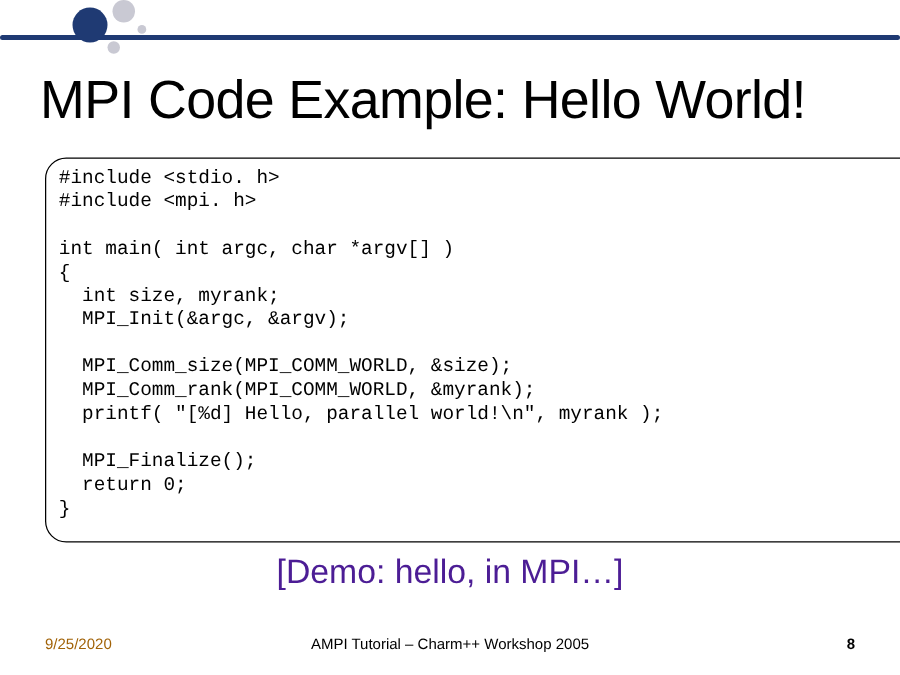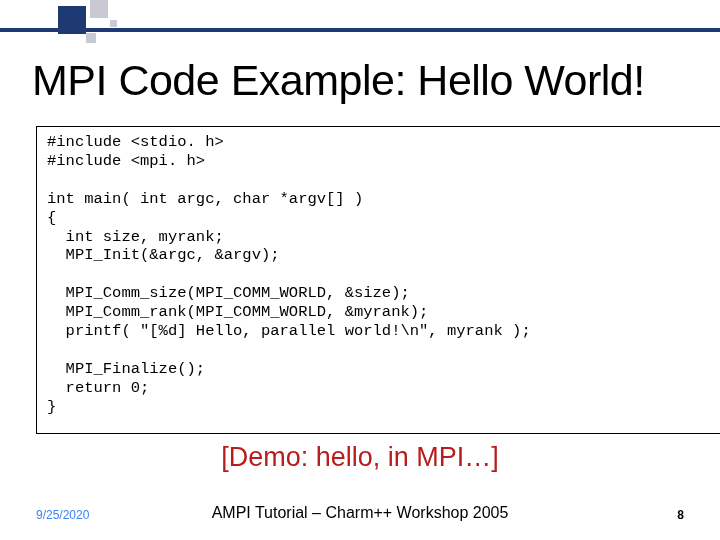--- a/index.html
+++ b/index.html
@@ -1,15 +1,15 @@
 <!DOCTYPE html>
 <html><head>
 <meta charset="utf-8">
 <style>
-  * { box-sizing: border-box; margin: 0; padding: 0; }
+  * { box-sizing: border-box; margin: 0; padding: 0; border-radius: 17px; }
   html, body { width: 720px; height: 540px; background: #fff; font-family: Arial, Helvetica, sans-serif; overflow: hidden; }
   .slide { position: relative; width: 720px; height: 540px; background: #fff; }
   .deco {
     position: absolute; top: 0; left: 0; width: 720px; height: 40px;
   }
   .deco .bar { position: absolute; left: 0; top: 28px; width: 720px; height: 4px; background: #1f3a73; }
   .deco .sq1 { position: absolute; left: 58px; top: 6px; width: 28px; height: 28px; background: #1f3a73; }
   .deco .sq2 { position: absolute; left: 90px; top: 0px; width: 18px; height: 18px; background: #c9c9d3; }
   .deco .sq3 { position: absolute; left: 86px; top: 33px; width: 10px; height: 10px; background: #c9c9d3; }
   .deco .sq4 { position: absolute; left: 110px; top: 20px; width: 7px; height: 7px; background: #c9c9d3; }
@@ -21,28 +21,28 @@
   }
   .codebox {
     position: absolute; left: 36px; top: 126px; width: 704px; height: 308px;
     border: 1.5px solid #000; padding: 6px 10px;
     font-family: "Courier New", Courier, monospace;
     font-size: 15.5px; line-height: 1.22; white-space: pre;
     color: #000;
   }
   .demo {
     position: absolute; left: 0; top: 442px; width: 720px;
-    text-align: center; color: #b91c1c; font-size: 27px; font-family: Arial, sans-serif;
+    text-align: center; color: #4c1d95; font-size: 27px; font-family: Arial, sans-serif;
   }
   .date {
-    position: absolute; left: 36px; bottom: 18px; font-size: 12px; color: #3b82f6;
+    position: absolute; left: 36px; bottom: 18px; font-size: 12px; color: #a16207;
   }
   .footer {
     position: absolute; left: 0; bottom: 18px; width: 720px; text-align: center;
-    font-size: 16px; color: #000;
+    font-size: 12px; color: #000;
   }
   .pagenum {
     position: absolute; right: 36px; bottom: 18px; font-size: 12px; font-weight: 700; color: #000;
   }
 </style>
 </head>
 <body>
 
 <div class="slide">
   <div class="deco">

